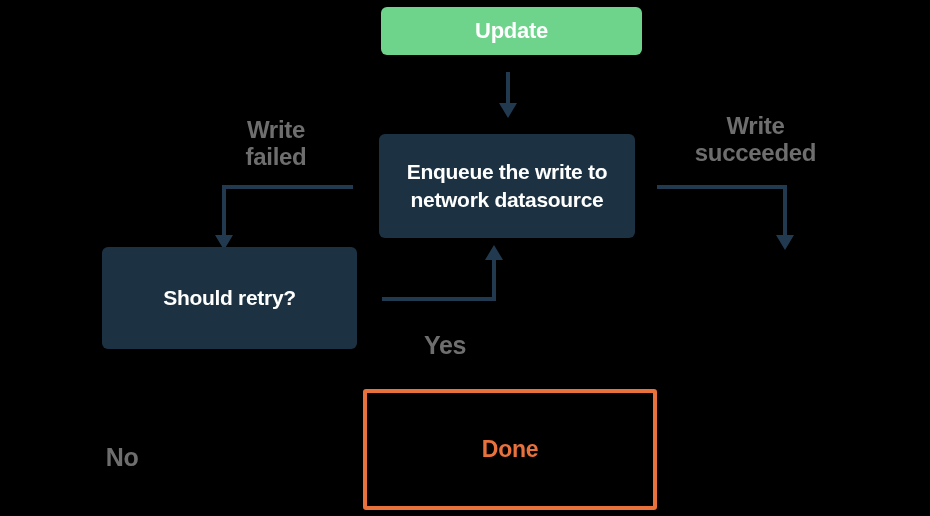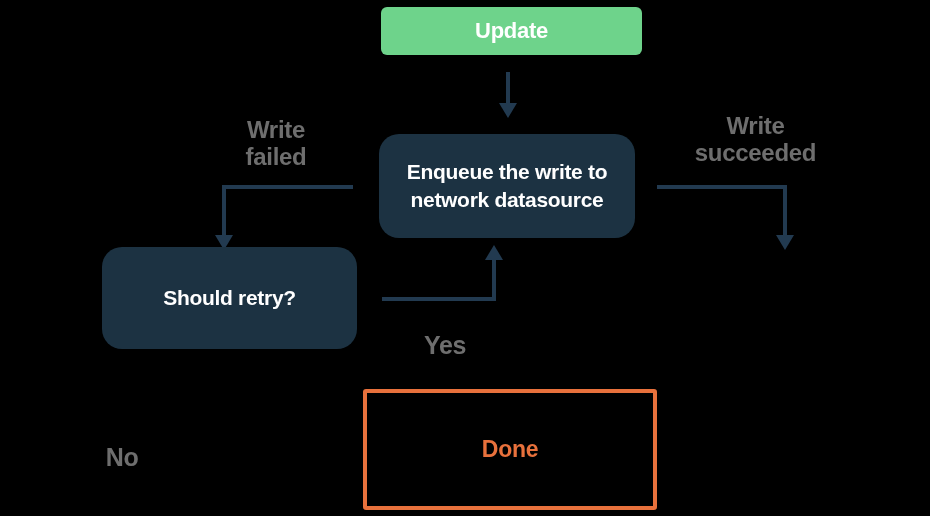--- a/index.html
+++ b/index.html
@@ -28,21 +28,21 @@
   }
   .node-green {
     background: #6ed38b;
     color: #ffffff;
     border-radius: 6px;
     font-size: 22px;
   }
   .node-navy {
     background: #1c3242;
     color: #ffffff;
-    border-radius: 20px;
+    border-radius: 6px;
     font-size: 21px;
     line-height: 28px;
   }
   .node-outline-orange {
     background: transparent;
     border: 4px solid #e8713c;
     color: #e8713c;
     font-size: 23px;
     border-radius: 3px;
   }

